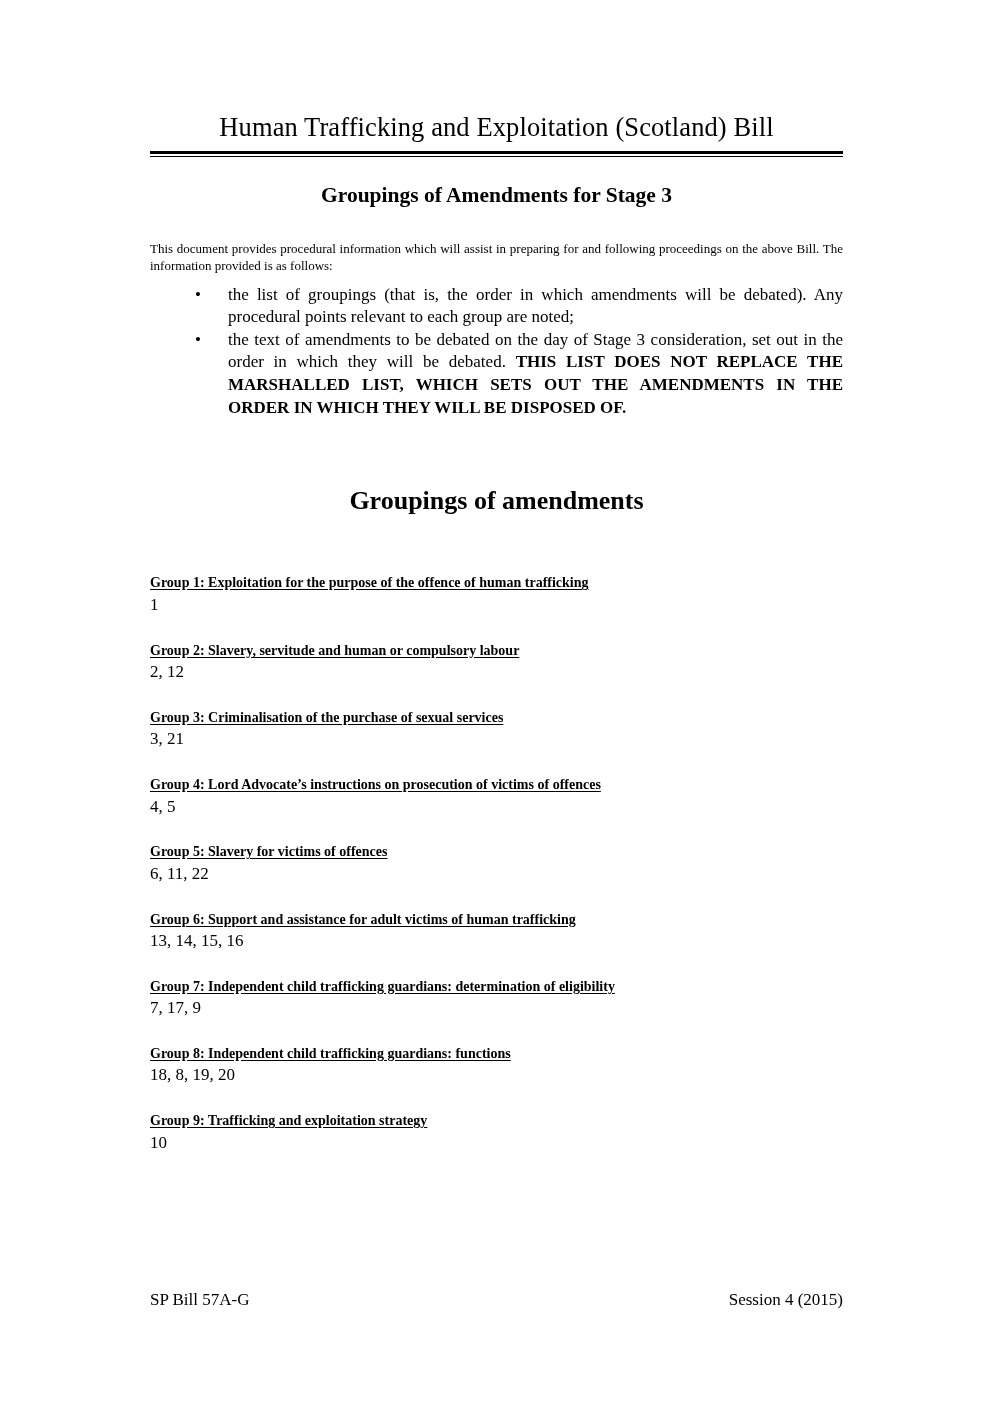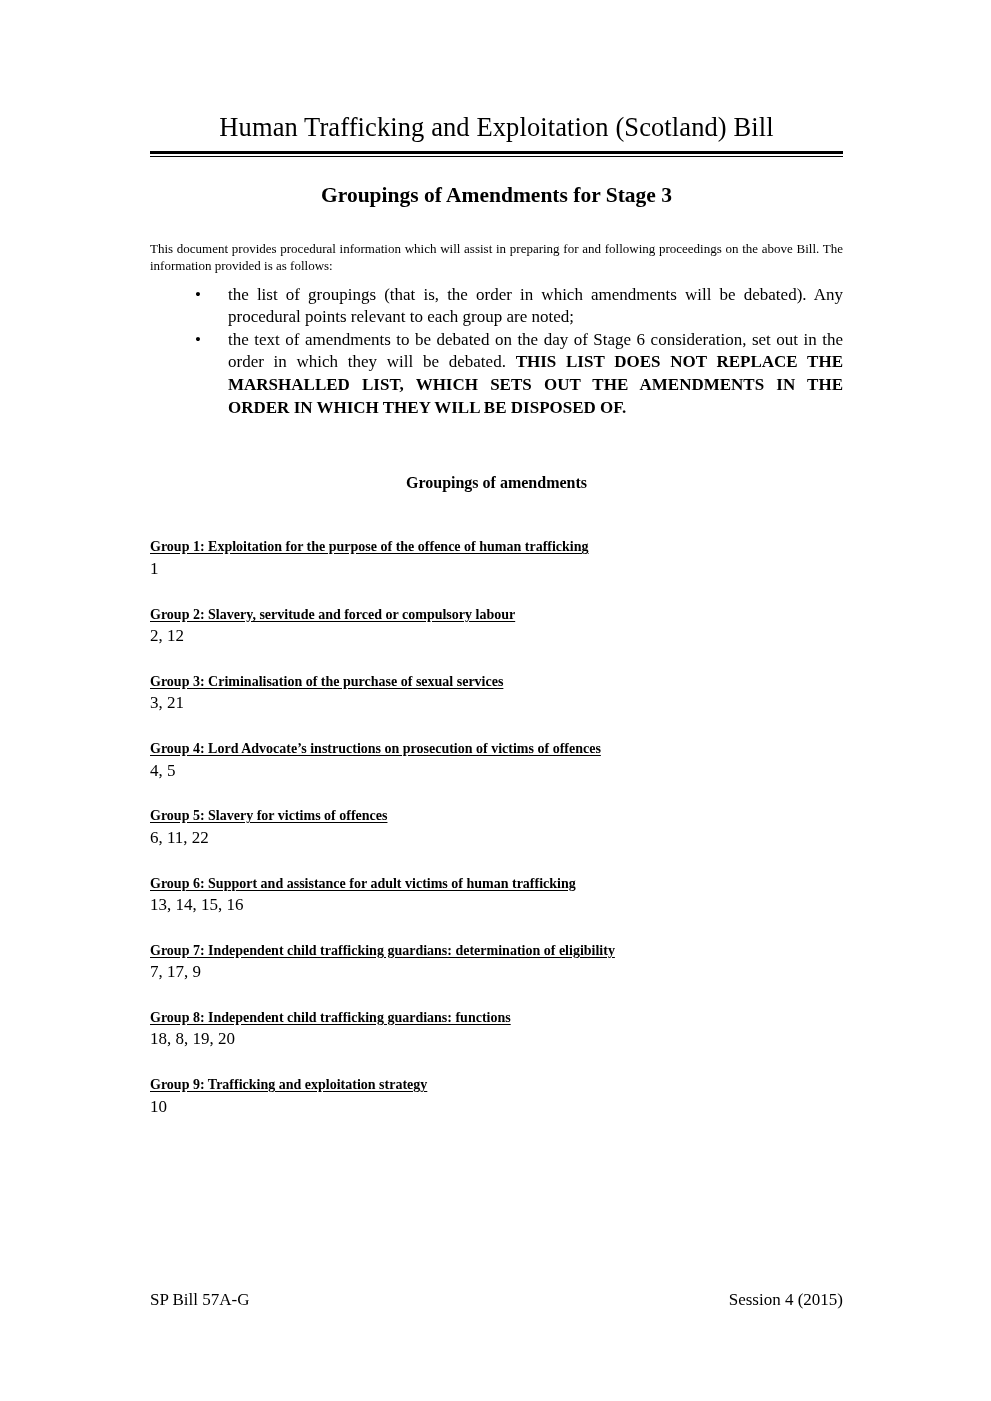--- a/index.html
+++ b/index.html
@@ -97,23 +97,23 @@
     font-size: 17px;
     line-height: 1.33;
   }
 
   .bullet-item .emphasis {
     font-weight: bold;
   }
 
   
   .groupings-heading {
-    margin: 0;
+    margin: 12px;
     padding-top: 54px;
-    font-size: 16px;
+    font-size: 26px;
     font-weight: bold;
     line-height: 1.2;
     text-align: center;
   }
 
   
   .groups {
     margin: 0;
     padding: 44px 0 0 0;
     list-style: none;
@@ -175,39 +175,39 @@
 
     <p class="intro">This document provides procedural information which will assist in preparing for and following proceedings on the above Bill.  The information provided is as follows:</p>
 
     <ul class="bullets">
 
       <li class="bullet-item">
         <span class="dot">•</span><span>the list of groupings (that is, the order in which amendments will be debated).  Any procedural points relevant to each group are noted;</span><span class="emphasis"></span>
       </li>
 
       <li class="bullet-item">
-        <span class="dot">•</span><span>the text of amendments to be debated on the  day of Stage 6 consideration, set out in the order in which they will be debated.  </span><span class="emphasis">THIS LIST DOES NOT REPLACE THE MARSHALLED LIST, WHICH SETS OUT THE AMENDMENTS IN THE ORDER IN WHICH THEY WILL BE DISPOSED OF.</span>
+        <span class="dot">•</span><span>the text of amendments to be debated on the  day of Stage 3 consideration, set out in the order in which they will be debated.  </span><span class="emphasis">THIS LIST DOES NOT REPLACE THE MARSHALLED LIST, WHICH SETS OUT THE AMENDMENTS IN THE ORDER IN WHICH THEY WILL BE DISPOSED OF.</span>
       </li>
 
     </ul>
 
     <h2 class="groupings-heading">Groupings of amendments</h2>
 
     <ul class="groups">
 
       <li class="group-block">
         <div class="group-title-line">
           <span class="group-title">Group 1: Exploitation for the purpose of the offence of human trafficking</span>
         </div>
         <div class="group-amendments">1</div>
       </li>
 
       <li class="group-block">
         <div class="group-title-line">
-          <span class="group-title">Group 2: Slavery, servitude and forced or compulsory labour</span>
+          <span class="group-title">Group 2: Slavery, servitude and human or compulsory labour</span>
         </div>
         <div class="group-amendments">2, 12</div>
       </li>
 
       <li class="group-block">
         <div class="group-title-line">
           <span class="group-title">Group 3: Criminalisation of the purchase of sexual services</span>
         </div>
         <div class="group-amendments">3, 21</div>
       </li>

